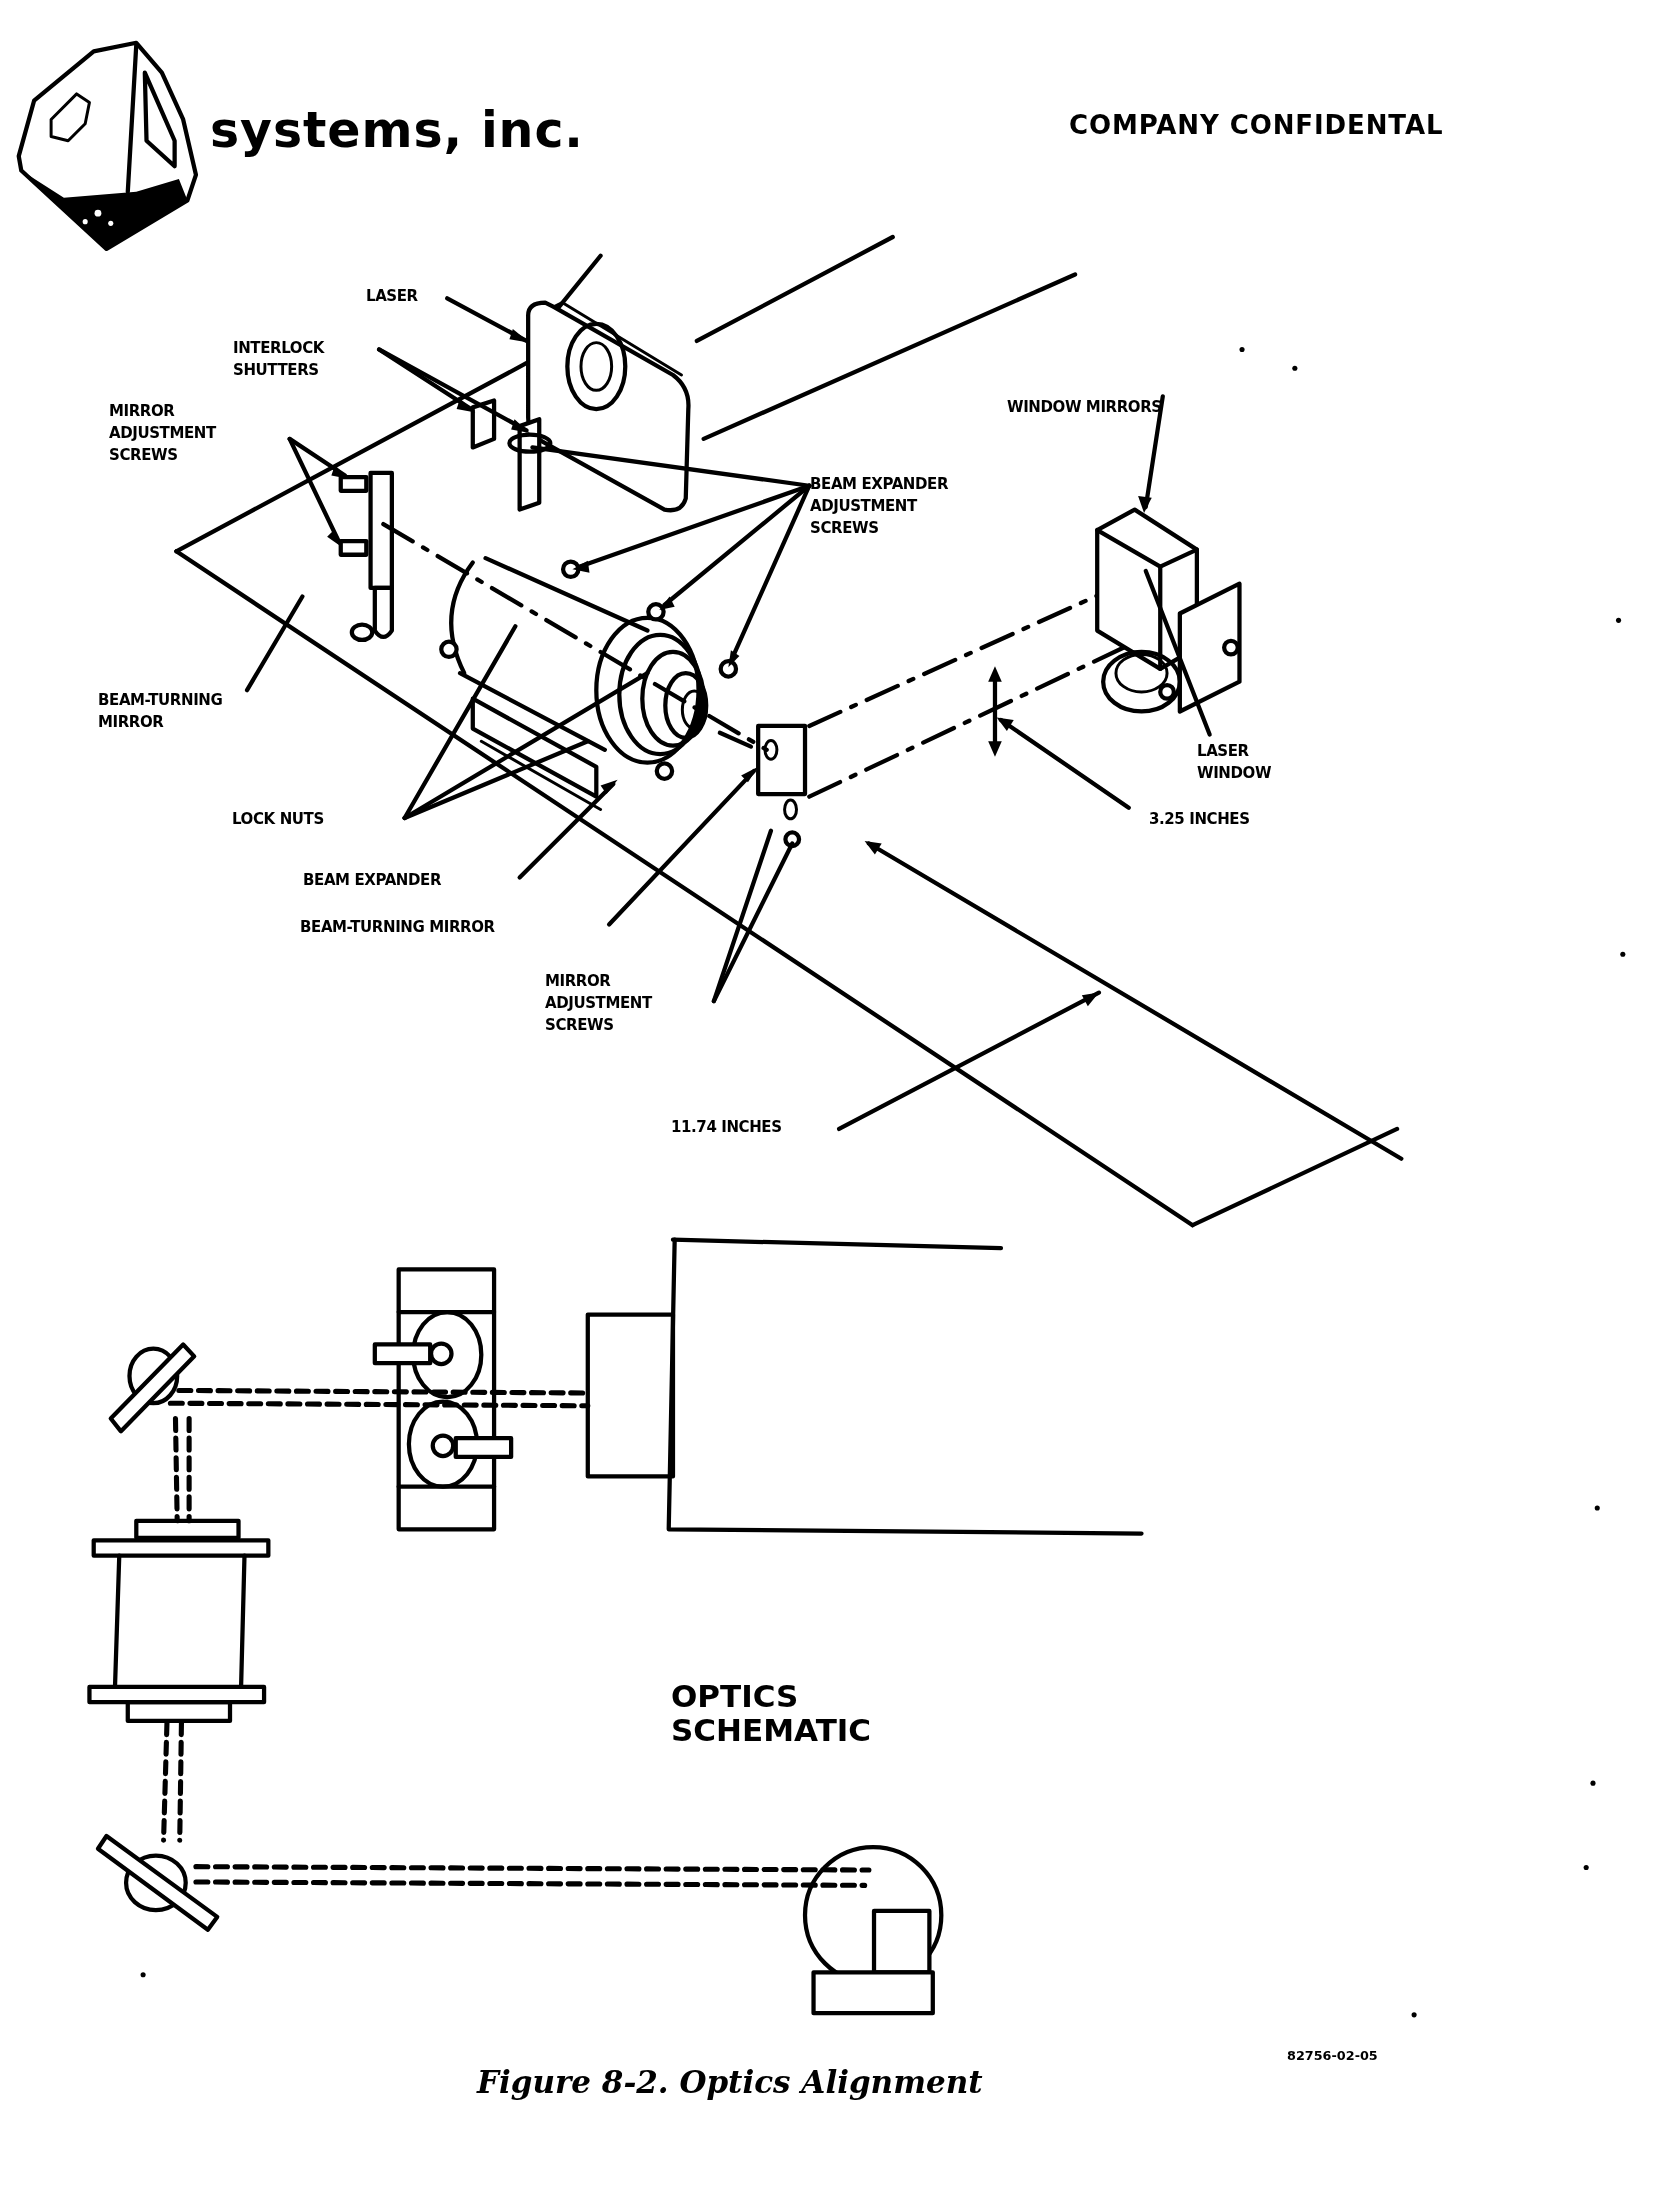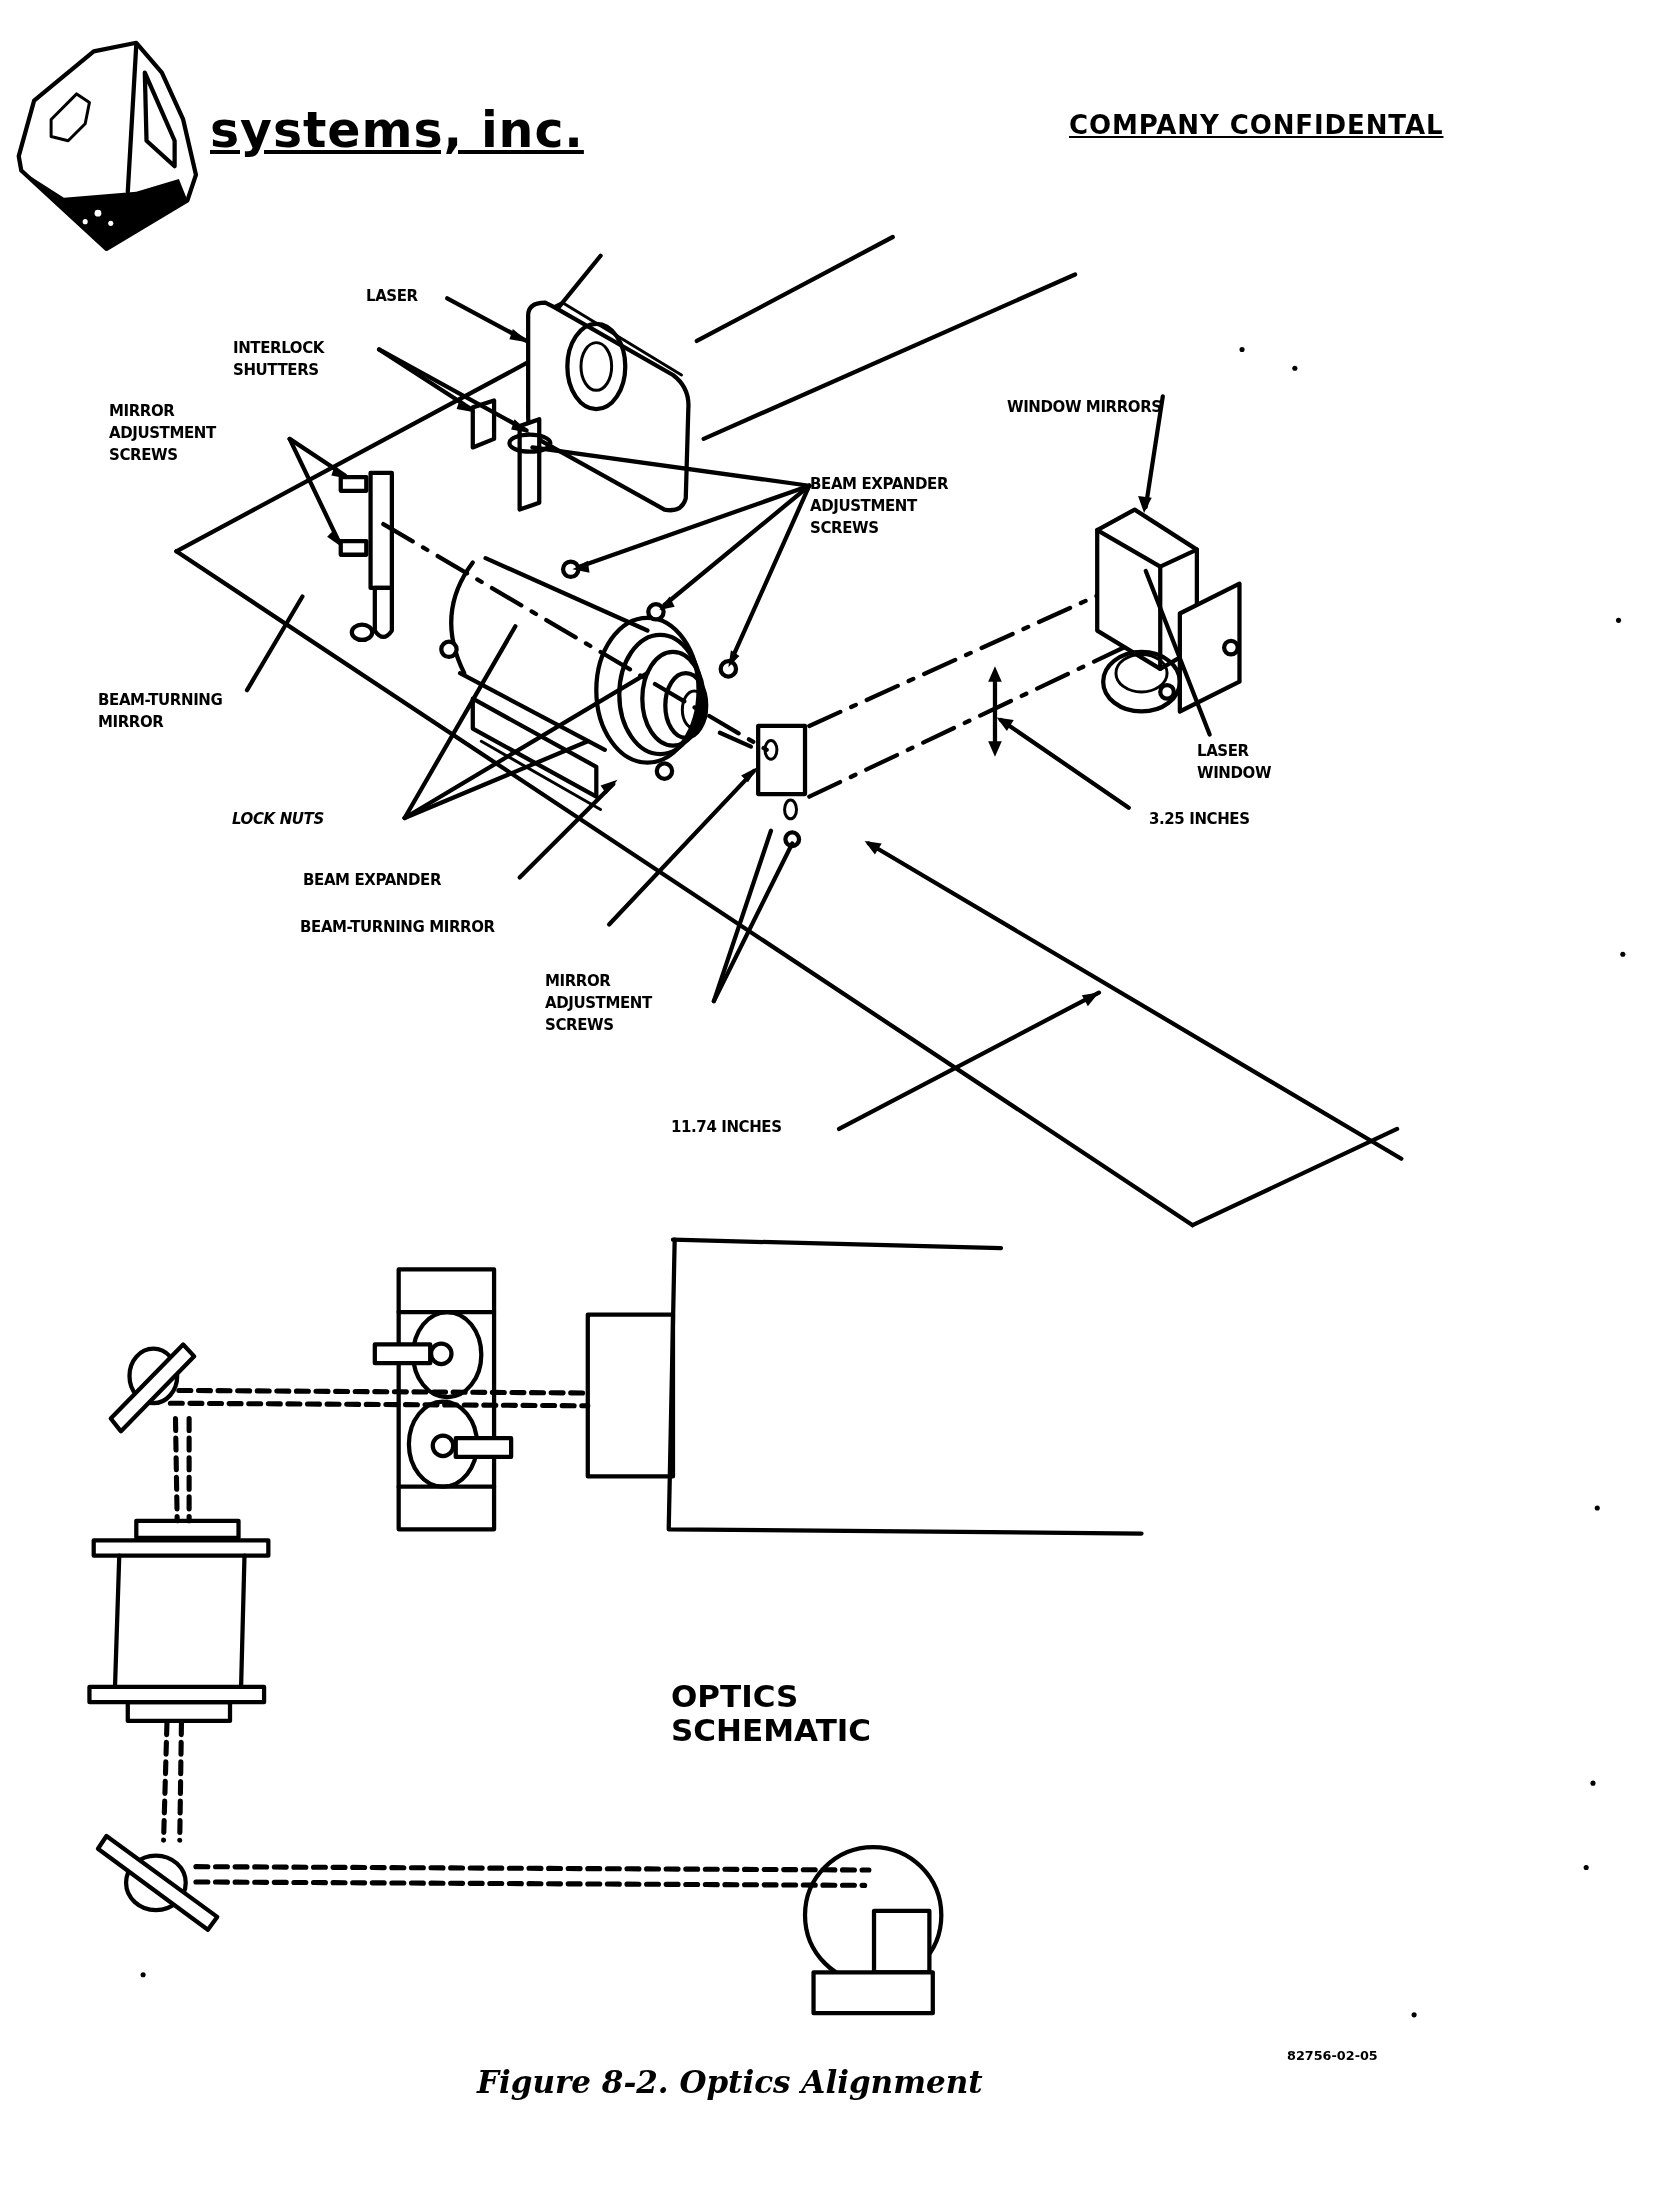--- a/index.html
+++ b/index.html
@@ -1,17 +1,17 @@
 <!DOCTYPE html>
 <html style="font-size:13.6px"><head>
 <meta charset="utf-8">
 <style>
   html, body { margin:0; padding:0; background:#ffffff; }
   body { width:1662px; height:2205px; position:relative; overflow:hidden; font-family:"DejaVu Sans", sans-serif; color:#000; }
-  .abs { position:absolute;text-decoration:underline; }
+  .abs { position:absolute; }
   .brand { left:210px; top:102px; font-size:49px; font-weight:bold; letter-spacing:0.9px; font-family:"DejaVu Sans", sans-serif; }
   .confidential { left:1069px; top:110px; font-size:26px; font-weight:bold; letter-spacing:0.9px; font-family:"DejaVu Sans", sans-serif;text-align:right; }
   .lbl { position:absolute; font-weight:bold; font-size:15px; line-height:22px; white-space:pre; font-family:"DejaVu Sans", sans-serif; letter-spacing:-0.4px; }
   .schem { position:absolute; font-weight:bold; font-size:31px; line-height:34px; white-space:pre; font-family:"DejaVu Sans", sans-serif; }
   .caption { position:absolute; left:477px; top:2064px; font-family:"DejaVu Serif", serif; font-style:italic; font-weight:bold; font-size:31px; }
   .code { position:absolute; left:1287px; top:2048px; font-size:12.8px; font-weight:bold; font-family:"DejaVu Sans", sans-serif; }
   svg { position:absolute; left:0; top:0; }
   svg .k { stroke:#000; fill:none; stroke-width:5; stroke-linecap:round; stroke-linejoin:round; }
   svg .t { stroke:#000; fill:none; stroke-width:3.5; stroke-linecap:round; stroke-linejoin:round; }
   svg .w { stroke:#000; fill:#fff; stroke-width:5; stroke-linejoin:round; }
@@ -227,21 +227,21 @@
 SHUTTERS</div>
 <div class="lbl" style="left:109px;top:400px;">MIRROR
 ADJUSTMENT
 SCREWS</div>
 <div class="lbl" style="left:810px;top:473px;">BEAM EXPANDER
 ADJUSTMENT
 SCREWS</div>
 <div class="lbl" style="left:1007px;top:396px;">WINDOW MIRRORS</div>
 <div class="lbl" style="left:98px;top:689px;">BEAM-TURNING
 MIRROR</div>
-<div class="lbl" style="left:232px;top:808px;font-style:italic;">LOCK NUTS</div>
+<div class="lbl" style="left:232px;top:808px;">LOCK NUTS</div>
 <div class="lbl" style="left:303px;top:869px;">BEAM EXPANDER</div>
 <div class="lbl" style="left:300px;top:916px;">BEAM-TURNING MIRROR</div>
 <div class="lbl" style="left:545px;top:970px;">MIRROR
 ADJUSTMENT
 SCREWS</div>
 <div class="lbl" style="left:1197px;top:740px;">LASER
 WINDOW</div>
 <div class="lbl" style="left:1129px;top:808px;margin-left:20px;">3.25 INCHES</div>
 <div class="lbl" style="left:671px;top:1116px;">11.74 INCHES</div>
 

